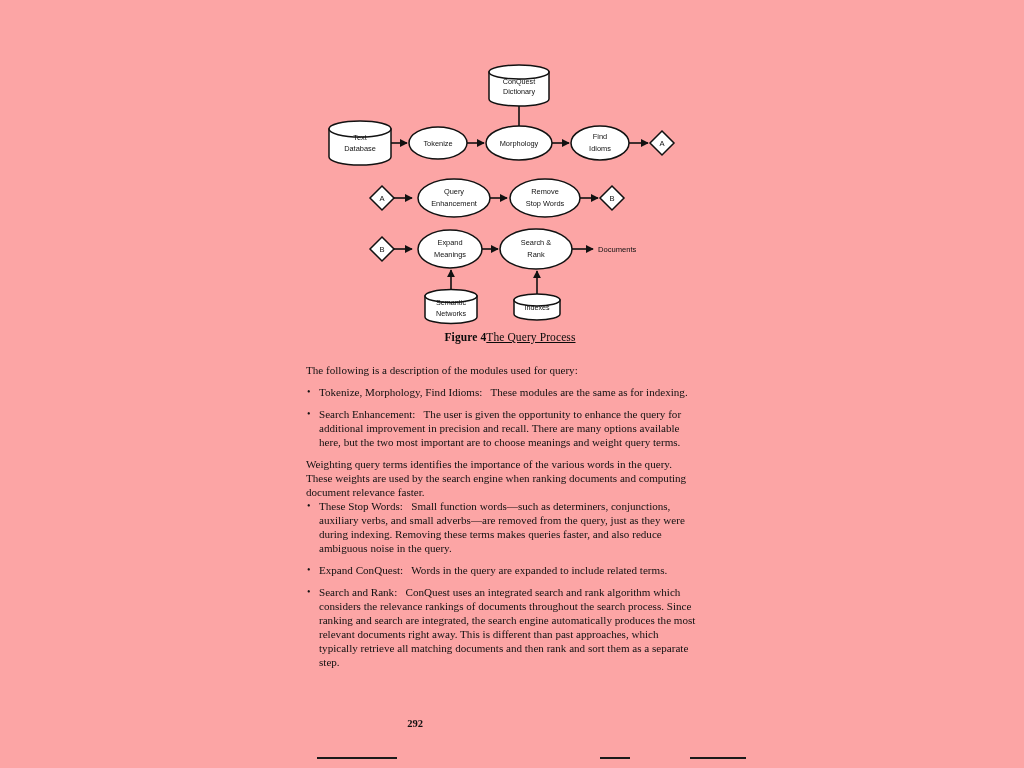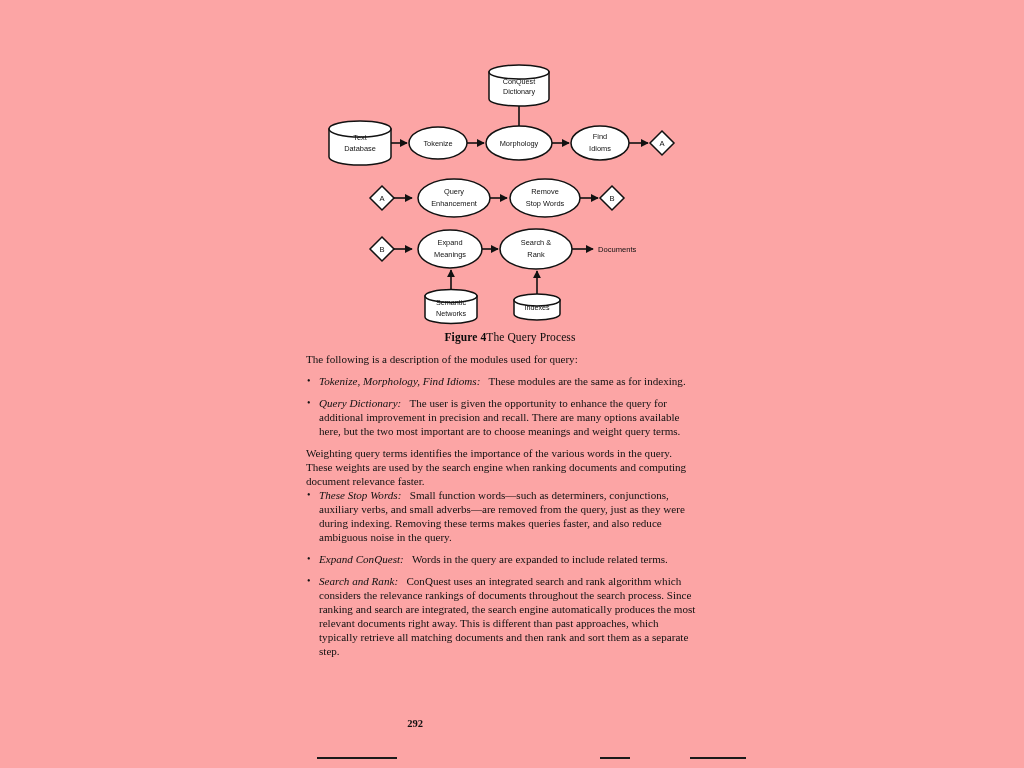--- a/index.html
+++ b/index.html
@@ -79,27 +79,28 @@
     top: 331px;
     width: 420px;
     text-align: center;
     font-size: 11.5px;
     letter-spacing: 0.1px;
   }
   #figcaption .fignum {
     font-weight: bold;
   }
   #figcaption .figtext {
+    text-decoration: underline;
   }
 
   
   #body-text {
     position: absolute;
     left: 306px;
-    top: 352px;
+    top: 363px;
     width: 392px;
     font-size: 11.1px;
     line-height: 14.0px;
     text-align: left;
     color: #111111;
   }
   #body-text p {
     margin: 0;
   }
   .intro { margin-bottom: 8px !important; }
@@ -110,21 +111,20 @@
     margin-bottom: 8px;
   }
   .bullet-item .dot {
     position: absolute;
     left: 1px;
     top: 0;
     font-size: 10px;
     line-height: 14.0px;
   }
   .bullet-item .term {
-    font-style: italic;
   }
   .bullet-item .term-sep { }
 
   .sub-para {
     margin-left: 13px;
     margin-bottom: 8px;
   }
 
   
   #page-number {
@@ -274,21 +274,21 @@
     <p class="intro">The following is a description of the modules used for query:</p>
 
     <div class="bullet-item">
       <span class="dot">•</span>
       <span class="term">Tokenize, Morphology, Find Idioms:</span>
       <span class="term-sep">&nbsp; </span><span>These modules are the same as for indexing.</span>
     </div>
 
     <div class="bullet-item">
       <span class="dot">•</span>
-      <span class="term">Query Dictionary:</span>
+      <span class="term">Search Enhancement:</span>
       <span class="term-sep">&nbsp; </span><span>The user is given the opportunity to enhance the query for additional improvement in precision and recall. There are many options available here, but the two most important are to choose meanings and weight query terms.</span>
     </div>
 
 
     <p class="sub-para">Weighting query terms identifies the importance of the various words in the query. These weights are used by the search engine when ranking documents and computing document relevance faster.</p>
 
     <div class="bullet-item">
       <span class="dot">•</span>
       <span class="term">These Stop Words:</span>
       <span class="term-sep">&nbsp; </span><span>Small function words—such as determiners, conjunctions, auxiliary verbs, and small adverbs—are removed from the query, just as they were during indexing. Removing these terms makes queries faster, and also reduce ambiguous noise in the query.</span>

